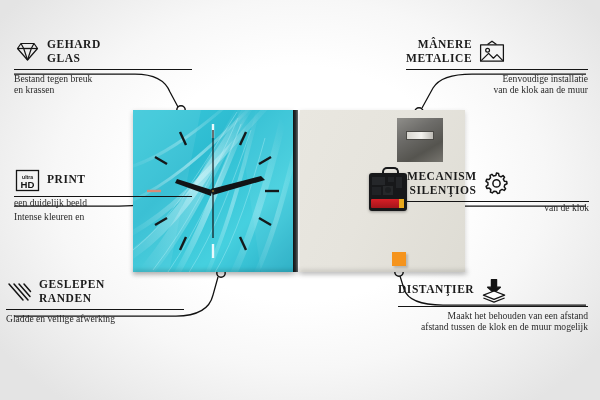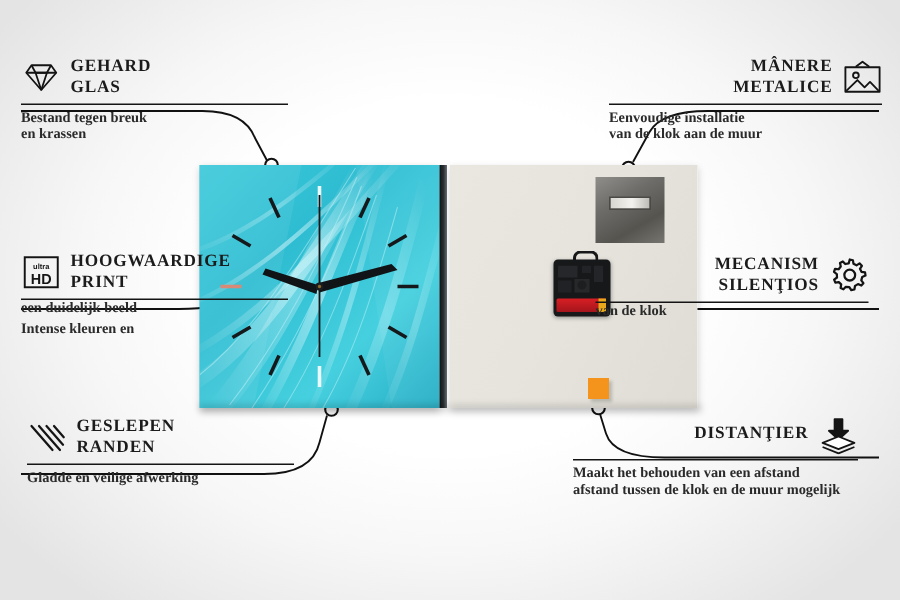--- a/index.html
+++ b/index.html
@@ -11,44 +11,44 @@
   #stage{
     position:relative;width:600px;height:400px;overflow:hidden;
     background:
       radial-gradient(ellipse 62% 70% at 50% 46%, #ffffff 0%, #ffffff 42%, #f7f7f7 66%, #ececec 86%, #e4e4e4 100%);
   }
   .svg-layer{position:absolute;left:0;top:0;width:600px;height:400px;pointer-events:none;}
 
   
   .feature{position:absolute;}
   .feat-head{display:flex;align-items:center;gap:7px;}
-  .feat-head.right{flex-direction:row-reverse;}
+  .feat-head.right{flex-direction:row-reverse;justify-content:flex-end;}
   .feat-title{
     font-family:"Liberation Serif", serif;
     font-size:11.5px;font-weight:700;letter-spacing:.55px;
     color:#1b1b1b;line-height:13.5px;text-transform:uppercase;
   }
   .feature.left .feat-title{text-align:left;}
   .feature.right .feat-title{text-align:right;}
   .feat-rule{height:1px;background:#141414;margin-top:4px;}
   .feat-sub{
     font-family:"Liberation Serif", serif;
-    font-size:9.6px;line-height:11.4px;color:#2a2a2a;margin-top:3px;font-weight:bold;
-  }
-  .feature.right .feat-sub{text-align:left;}
+    font-size:9.6px;line-height:11.4px;color:#2a2a2a;margin-top:3px;
+  }
+  .feature.right .feat-sub{text-align:right;}
   .icon-box{width:26px;height:24px;flex:0 0 26px;display:flex;align-items:center;justify-content:center;}
   .icon-box svg{display:block;}
 
   
   #f-glas   {left:14px; top:38px;  width:178px;}
   #f-print  {left:14px; top:168px; width:178px;}
-  #f-randen {left:18px; top:278px; width:178px;}
+  #f-randen {left:6px; top:278px; width:178px;}
   #f-manere {right:12px;top:38px;  width:182px;}
-  #f-mecan  {right:21px;top:170px; width:182px;}
-  #f-dist   {right:28px;top:278px; width:190px;}
+  #f-mecan  {right:11px;top:170px; width:182px;}
+  #f-dist   {right:12px;top:278px; width:190px;}
 
   
   #clock-panel{
     position:absolute;left:133px;top:110px;width:160px;height:162px;
     background:#2ec6d8;overflow:hidden;
     box-shadow:0 2px 5px rgba(0,0,0,.22);
   }
   #clock-panel .feather{position:absolute;inset:0;}
   #clock-edge{
     position:absolute;left:293px;top:110px;width:5px;height:162px;
@@ -249,21 +249,20 @@
   <div class="feature left" id="f-print">
     <div class="feat-head">
       <span class="icon-box">
         <svg width="25" height="23" viewBox="0 0 25 23">
           <rect x="1.5" y="1.5" width="22" height="20" fill="none" stroke="#141414" stroke-width="1.3"></rect>
           <text x="12.5" y="9.6" font-family="Liberation Sans, sans-serif" font-size="5" font-weight="700" text-anchor="middle" fill="#141414">ultra</text>
           <text x="12.5" y="19" font-family="Liberation Sans, sans-serif" font-size="9.6" font-weight="700" text-anchor="middle" fill="#141414">HD</text>
         </svg>
       </span>
       <div>
-        <div class="feat-title">HOOGWAARDIGE</div>
         <div class="feat-title">PRINT</div>
       </div>
     </div>
     <div class="feat-rule"></div>
     <div class="feat-sub" style="margin-top:0">een duidelijk beeld</div>
     <div class="feat-sub">Intense kleuren en</div>
   </div>
 
   <div class="feature left" id="f-randen">
     <div class="feat-head">

